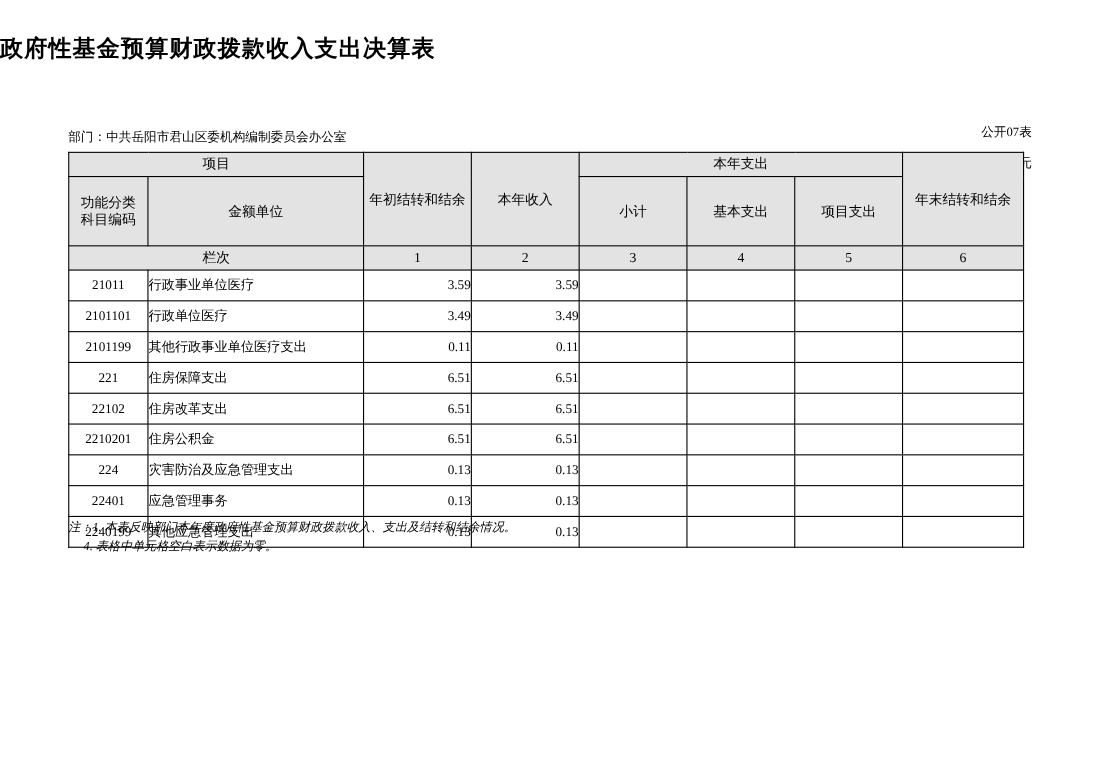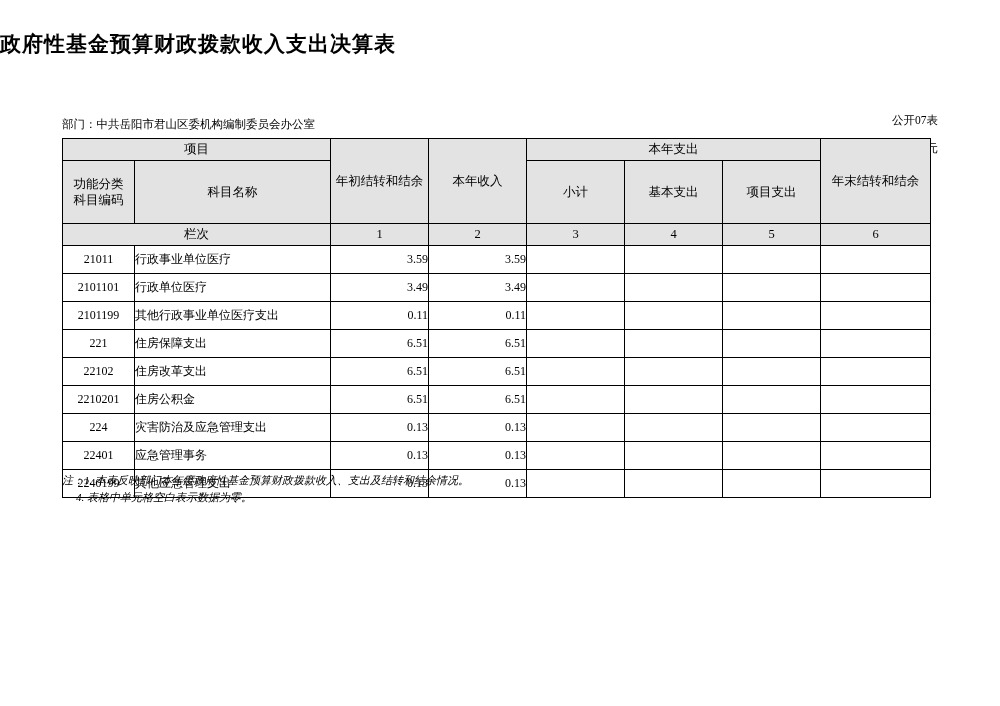--- a/index.html
+++ b/index.html
@@ -123,21 +123,21 @@
         <td class="hdr hdr-small" colspan="3">本年支出</td>
         <td class="hdr" rowspan="2">年末结转和结余</td>
       </tr>
       <tr>
         <td class="hdr hdr-tall">
           <div class="two-line">
             <div>功能分类</div>
             <div>科目编码</div>
           </div>
         </td>
-        <td class="hdr hdr-tall">科目名称</td>
+        <td class="hdr hdr-tall">金额单位</td>
         <td class="hdr hdr-tall">小计</td>
         <td class="hdr hdr-tall">基本支出</td>
         <td class="hdr hdr-tall">项目支出</td>
       </tr>
       <tr>
         <td class="hdr hdr-small" colspan="2">栏次</td>
         <td class="hdr hdr-small">1</td>
         <td class="hdr hdr-small">2</td>
         <td class="hdr hdr-small">3</td>
         <td class="hdr hdr-small">4</td>

